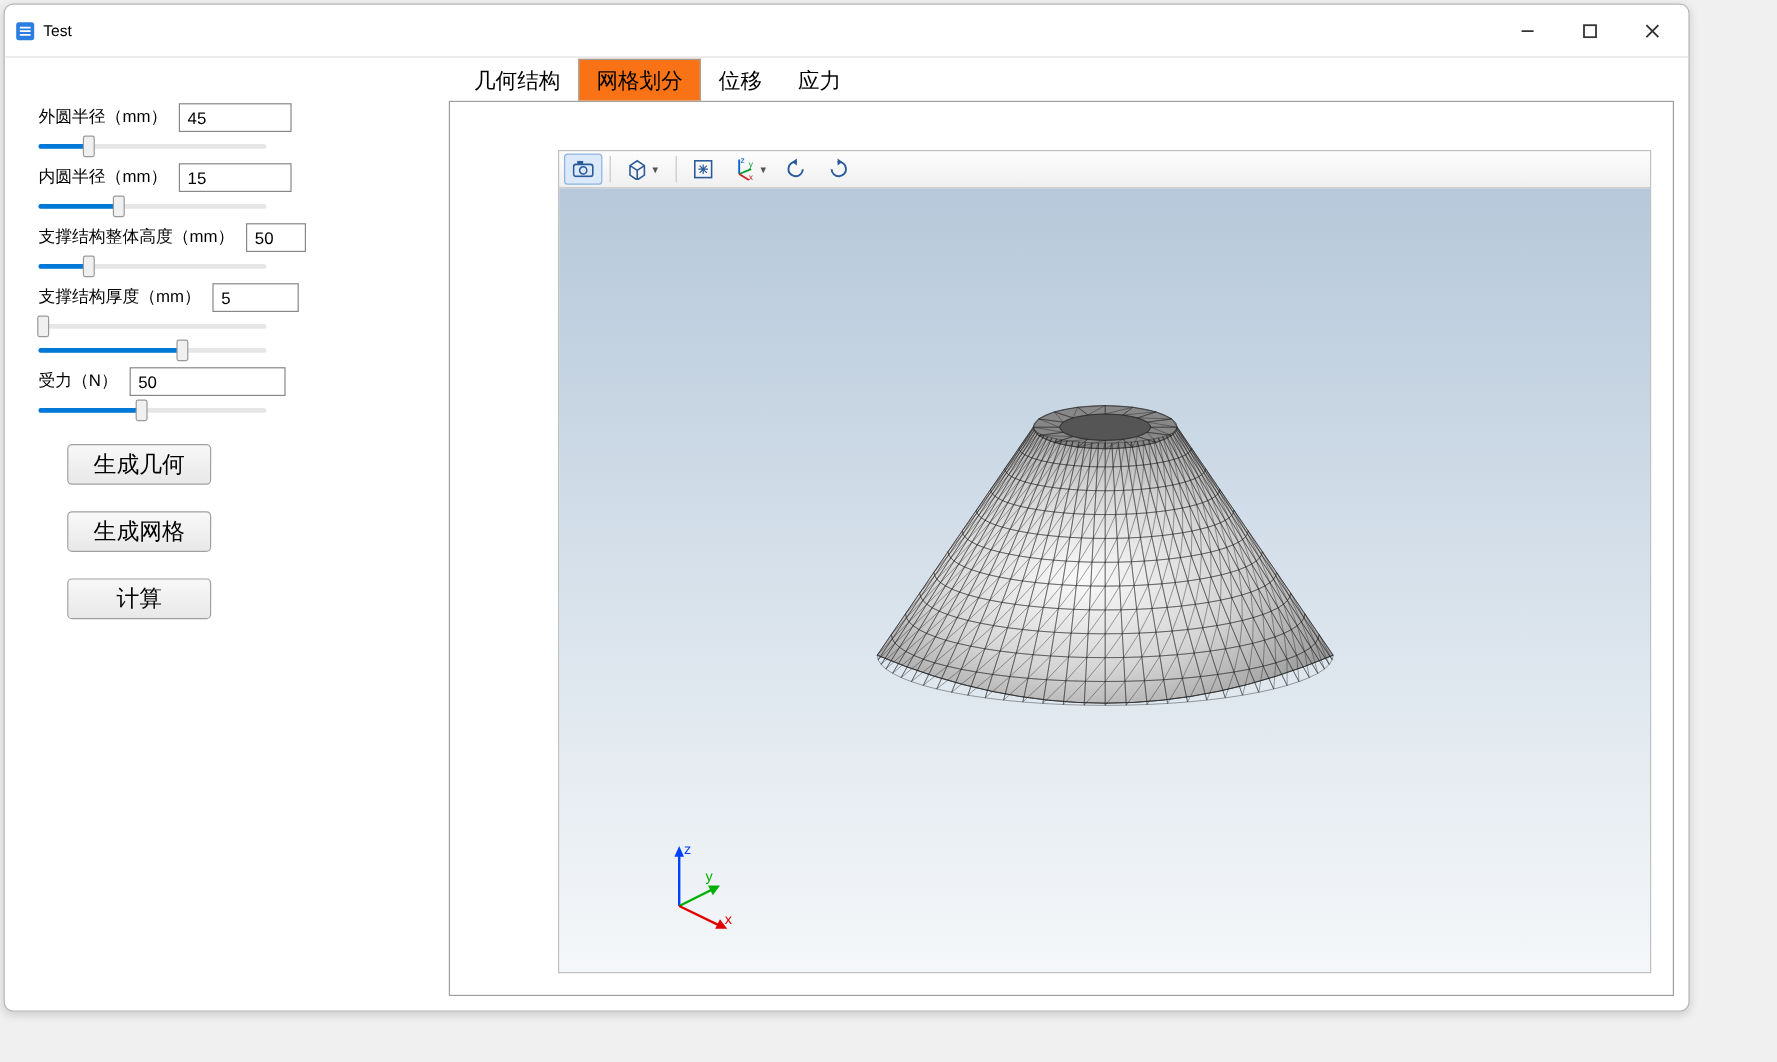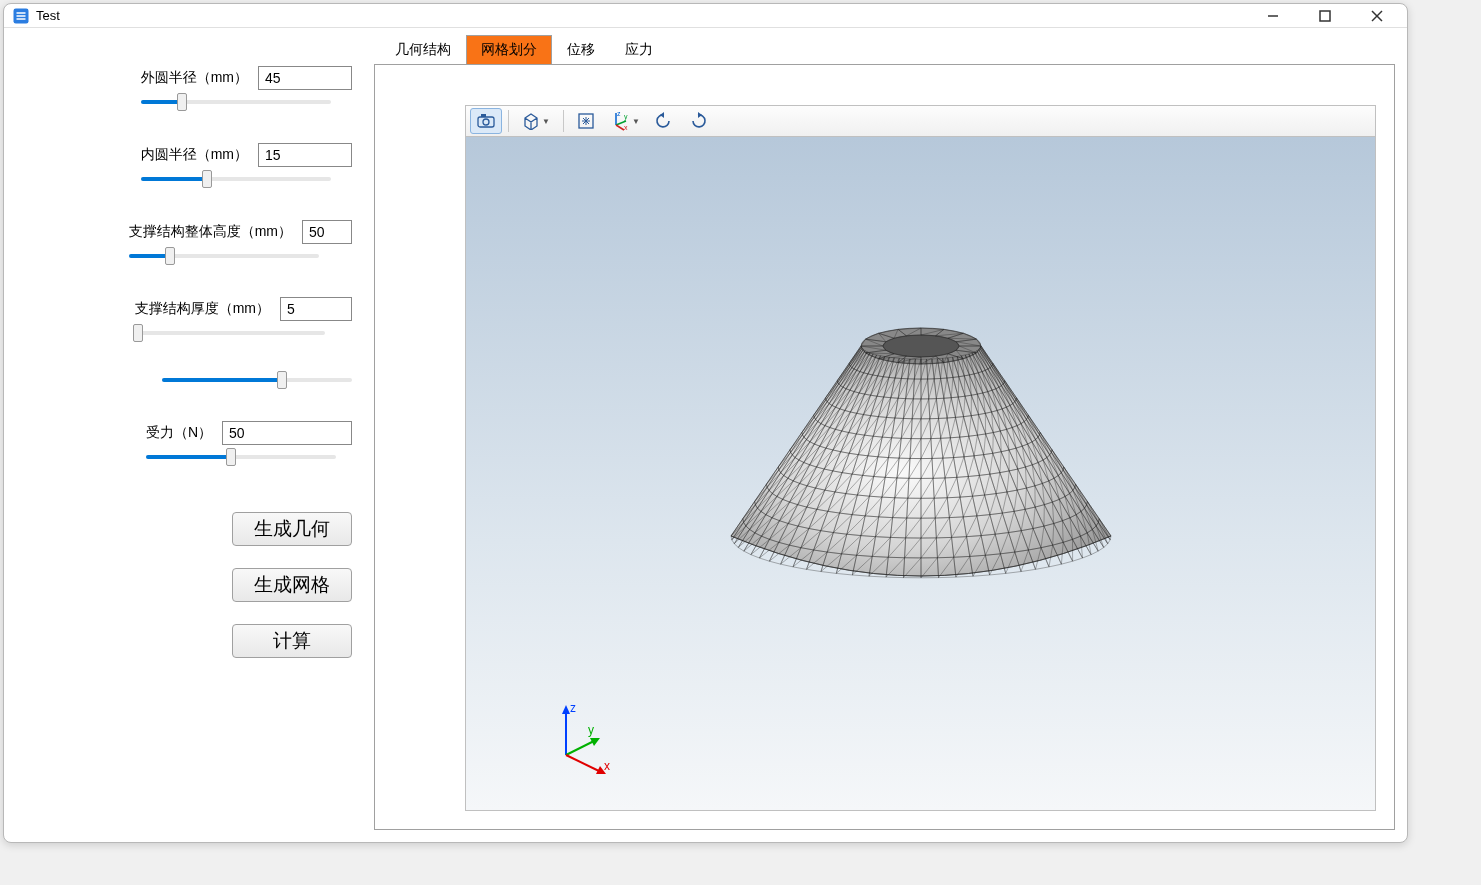--- a/index.html
+++ b/index.html
@@ -16,21 +16,21 @@
   height: 840px;
   background: #fff;
   border: 1px solid #b8b8b8;
   border-radius: 8px;
   margin: 3px 0 0 3px;
   display: flex;
   flex-direction: column;
   box-shadow: 0 2px 8px rgba(0,0,0,0.15);
 }
 .titlebar {
-  height: 24px;
+  height: 44px;
   display: flex;
   align-items: center;
   padding: 0 8px;
   border-bottom: 1px solid #e0e0e0;
 }
 .titlebar .app-icon {
   width: 18px; height: 18px;
   margin-right: 6px;
 }
 .titlebar .title { font-size: 13px; flex: 1; }
@@ -44,22 +44,21 @@
   flex: 1;
   display: flex;
   padding: 8px;
   gap: 12px;
 }
 .sidebar {
   width: 350px;
   padding: 30px 10px 10px 20px;
   display: flex;
   flex-direction: column;
-  gap: 35px;
-  align-items: flex-end;
+  gap: 8px;
 }
 .param-row { display: flex; flex-direction: column; gap: 6px; }
 .param-top { display: flex; align-items: center; gap: 10px; }
 .param-label { font-size: 14px; white-space: nowrap; }
 .param-input {
   width: 94px; height: 24px;
   border: 1px solid #888;
   padding: 2px 6px;
   font-size: 14px;
 }
@@ -108,21 +107,21 @@
 }
 .tabs {
   display: flex;
   height: 28px;
   align-items: flex-end;
   gap: 0;
   padding-left: 6px;
 }
 .tab {
   padding: 5px 14px;
-  font-size: 14px;
+  font-size: 18px;
   border: 1px solid transparent;
   cursor: pointer;
   position: relative;
   top: 1px;
   font-family: Liberation Mono, monospace;
 }
 .tab.active {
   background: #f97316;
   border: 1px solid #a0a0a0;
   border-bottom: 1px solid #fff;

